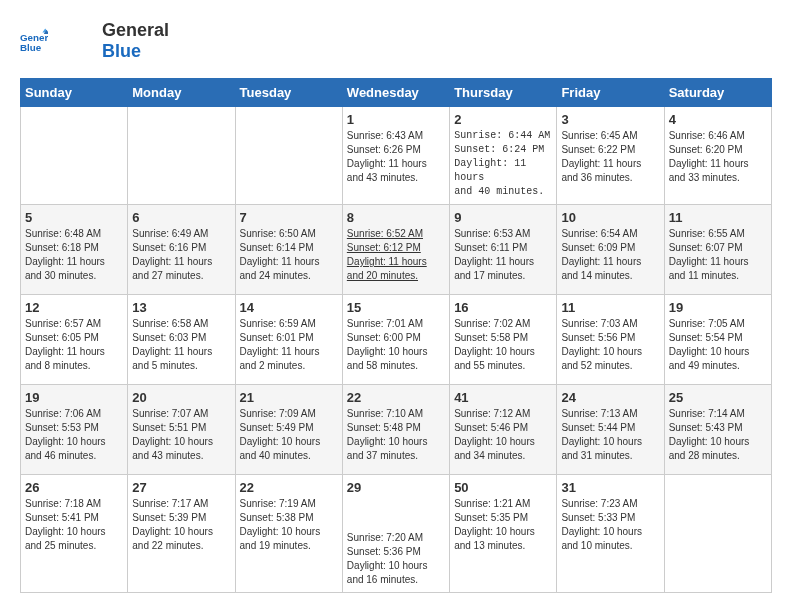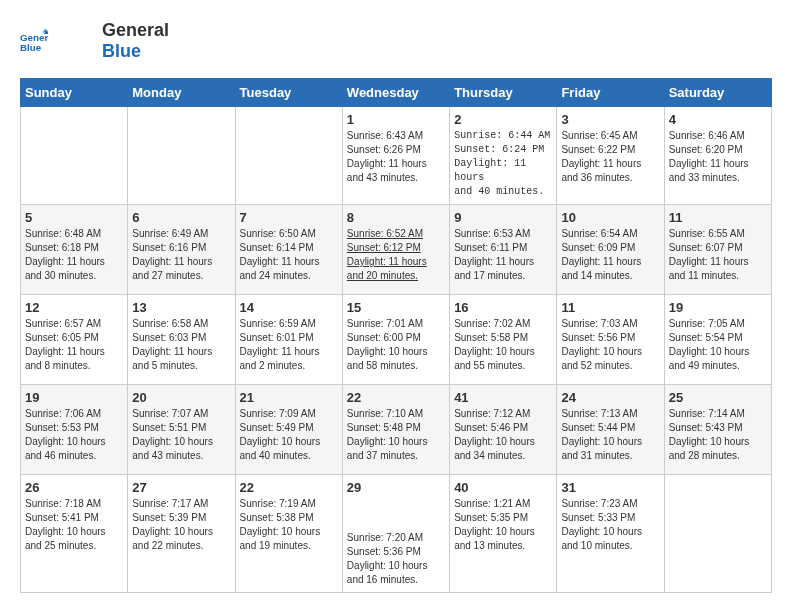--- a/index.html
+++ b/index.html
@@ -327,21 +327,21 @@
 and 19 minutes.</div>
         </td>
         <td>
           <span class="day-number">29</span>
           <div class="cell-content" style="white-space: pre-line; margin-top: 36px;">Sunrise: 7:20 AM
 Sunset: 5:36 PM
 Daylight: 10 hours
 and 16 minutes.</div>
         </td>
         <td>
-          <span class="day-number">40</span>
+          <span class="day-number">50</span>
           <div class="cell-content" style="white-space: pre-line;">Sunrise: 1:21 AM
 Sunset: 5:35 PM
 Daylight: 10 hours
 and 13 minutes.</div>
         </td>
         <td>
           <span class="day-number">31</span>
           <div class="cell-content" style="white-space: pre-line;">Sunrise: 7:23 AM
 Sunset: 5:33 PM
 Daylight: 10 hours

